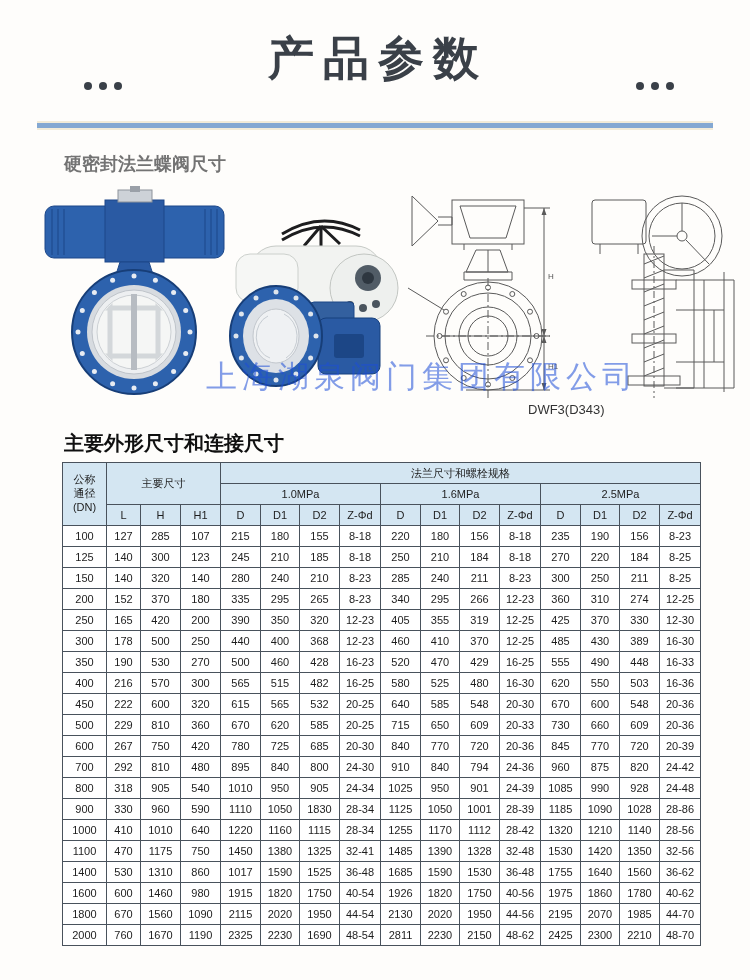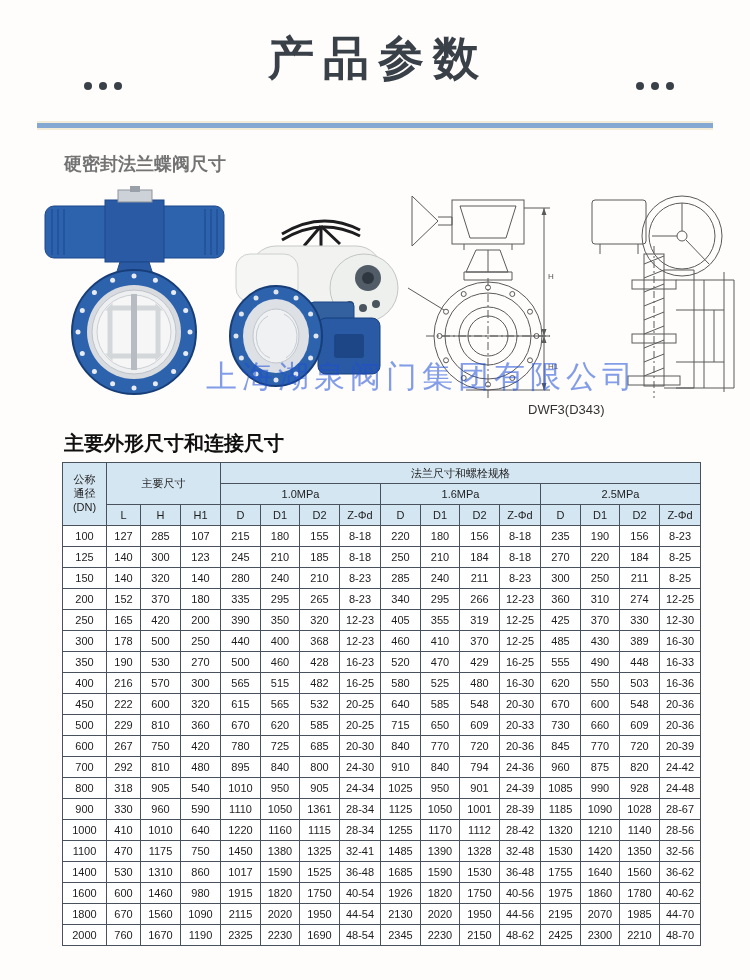--- a/index.html
+++ b/index.html
@@ -503,30 +503,30 @@
         <td>928</td>
         <td>24-48</td>
       </tr>
       <tr>
         <td>900</td>
         <td>330</td>
         <td>960</td>
         <td>590</td>
         <td>1110</td>
         <td>1050</td>
-        <td>1361</td>
+        <td>1830</td>
         <td>28-34</td>
         <td>1125</td>
         <td>1050</td>
         <td>1001</td>
         <td>28-39</td>
         <td>1185</td>
         <td>1090</td>
         <td>1028</td>
-        <td>28-67</td>
+        <td>28-86</td>
       </tr>
       <tr>
         <td>1000</td>
         <td>410</td>
         <td>1010</td>
         <td>640</td>
         <td>1220</td>
         <td>1160</td>
         <td>1115</td>
         <td>28-34</td>
@@ -613,21 +613,21 @@
       </tr>
       <tr>
         <td>2000</td>
         <td>760</td>
         <td>1670</td>
         <td>1190</td>
         <td>2325</td>
         <td>2230</td>
         <td>1690</td>
         <td>48-54</td>
-        <td>2345</td>
+        <td>2811</td>
         <td>2230</td>
         <td>2150</td>
         <td>48-62</td>
         <td>2425</td>
         <td>2300</td>
         <td>2210</td>
         <td>48-70</td>
       </tr>
     </tbody>
 </table>

